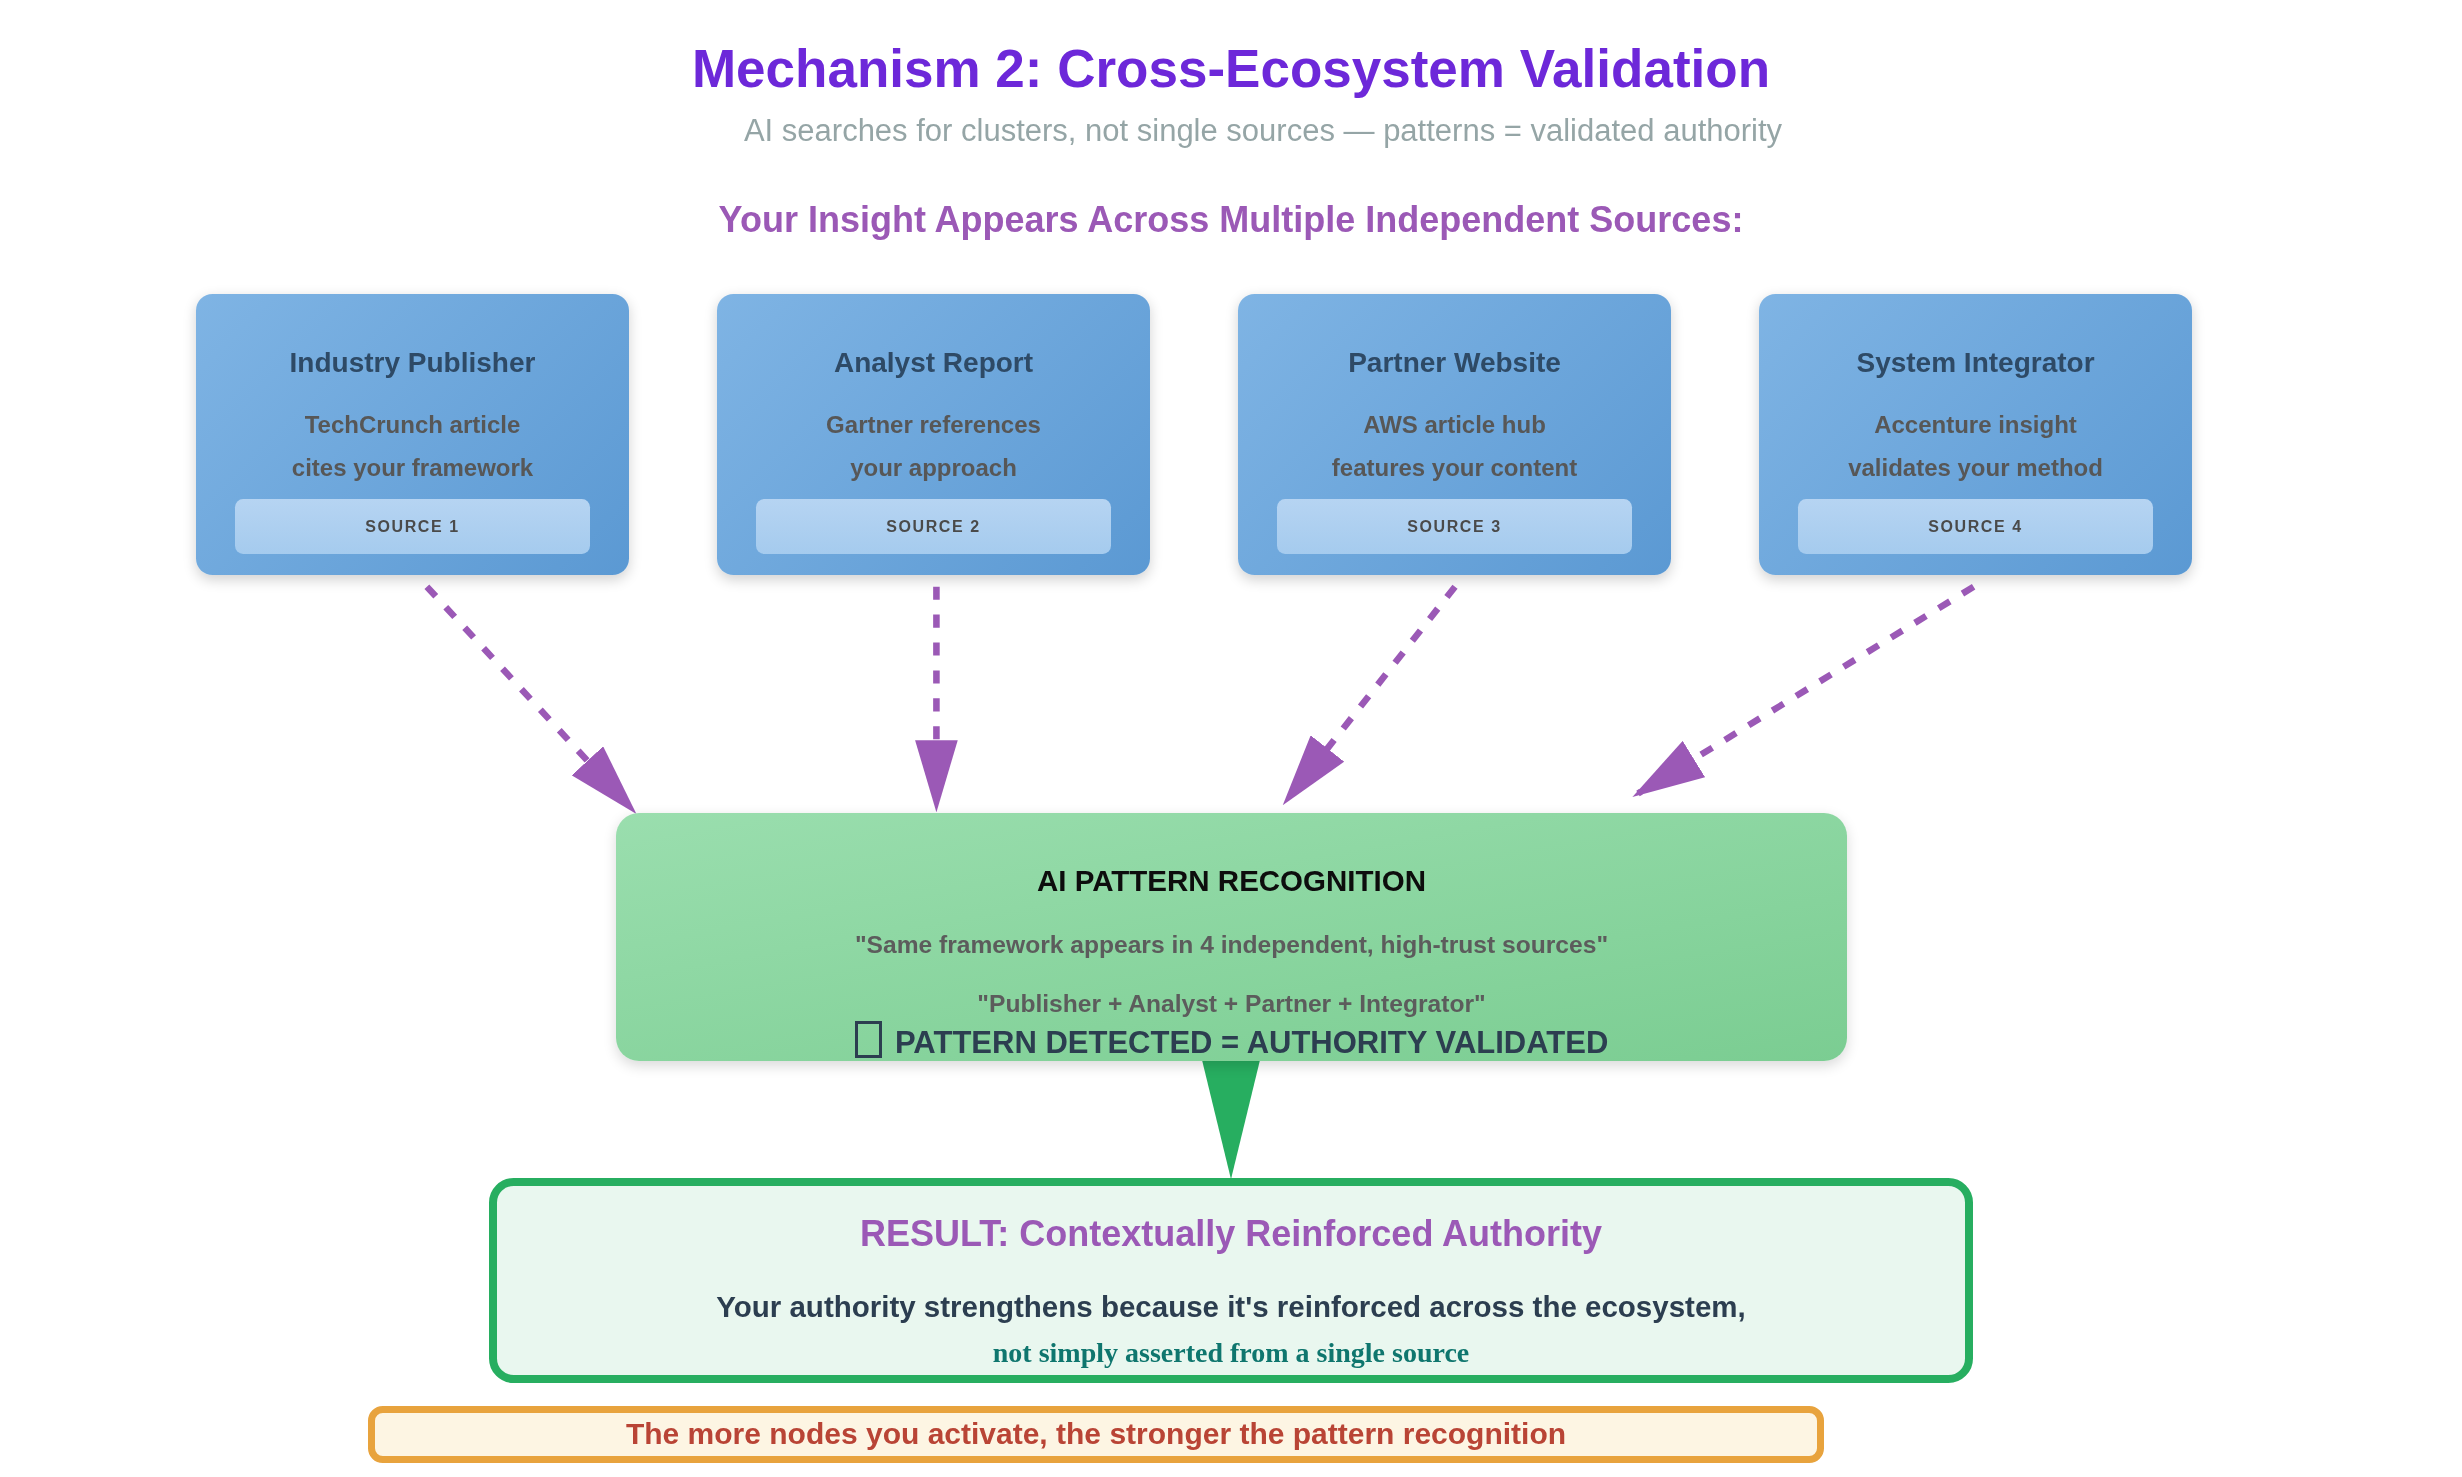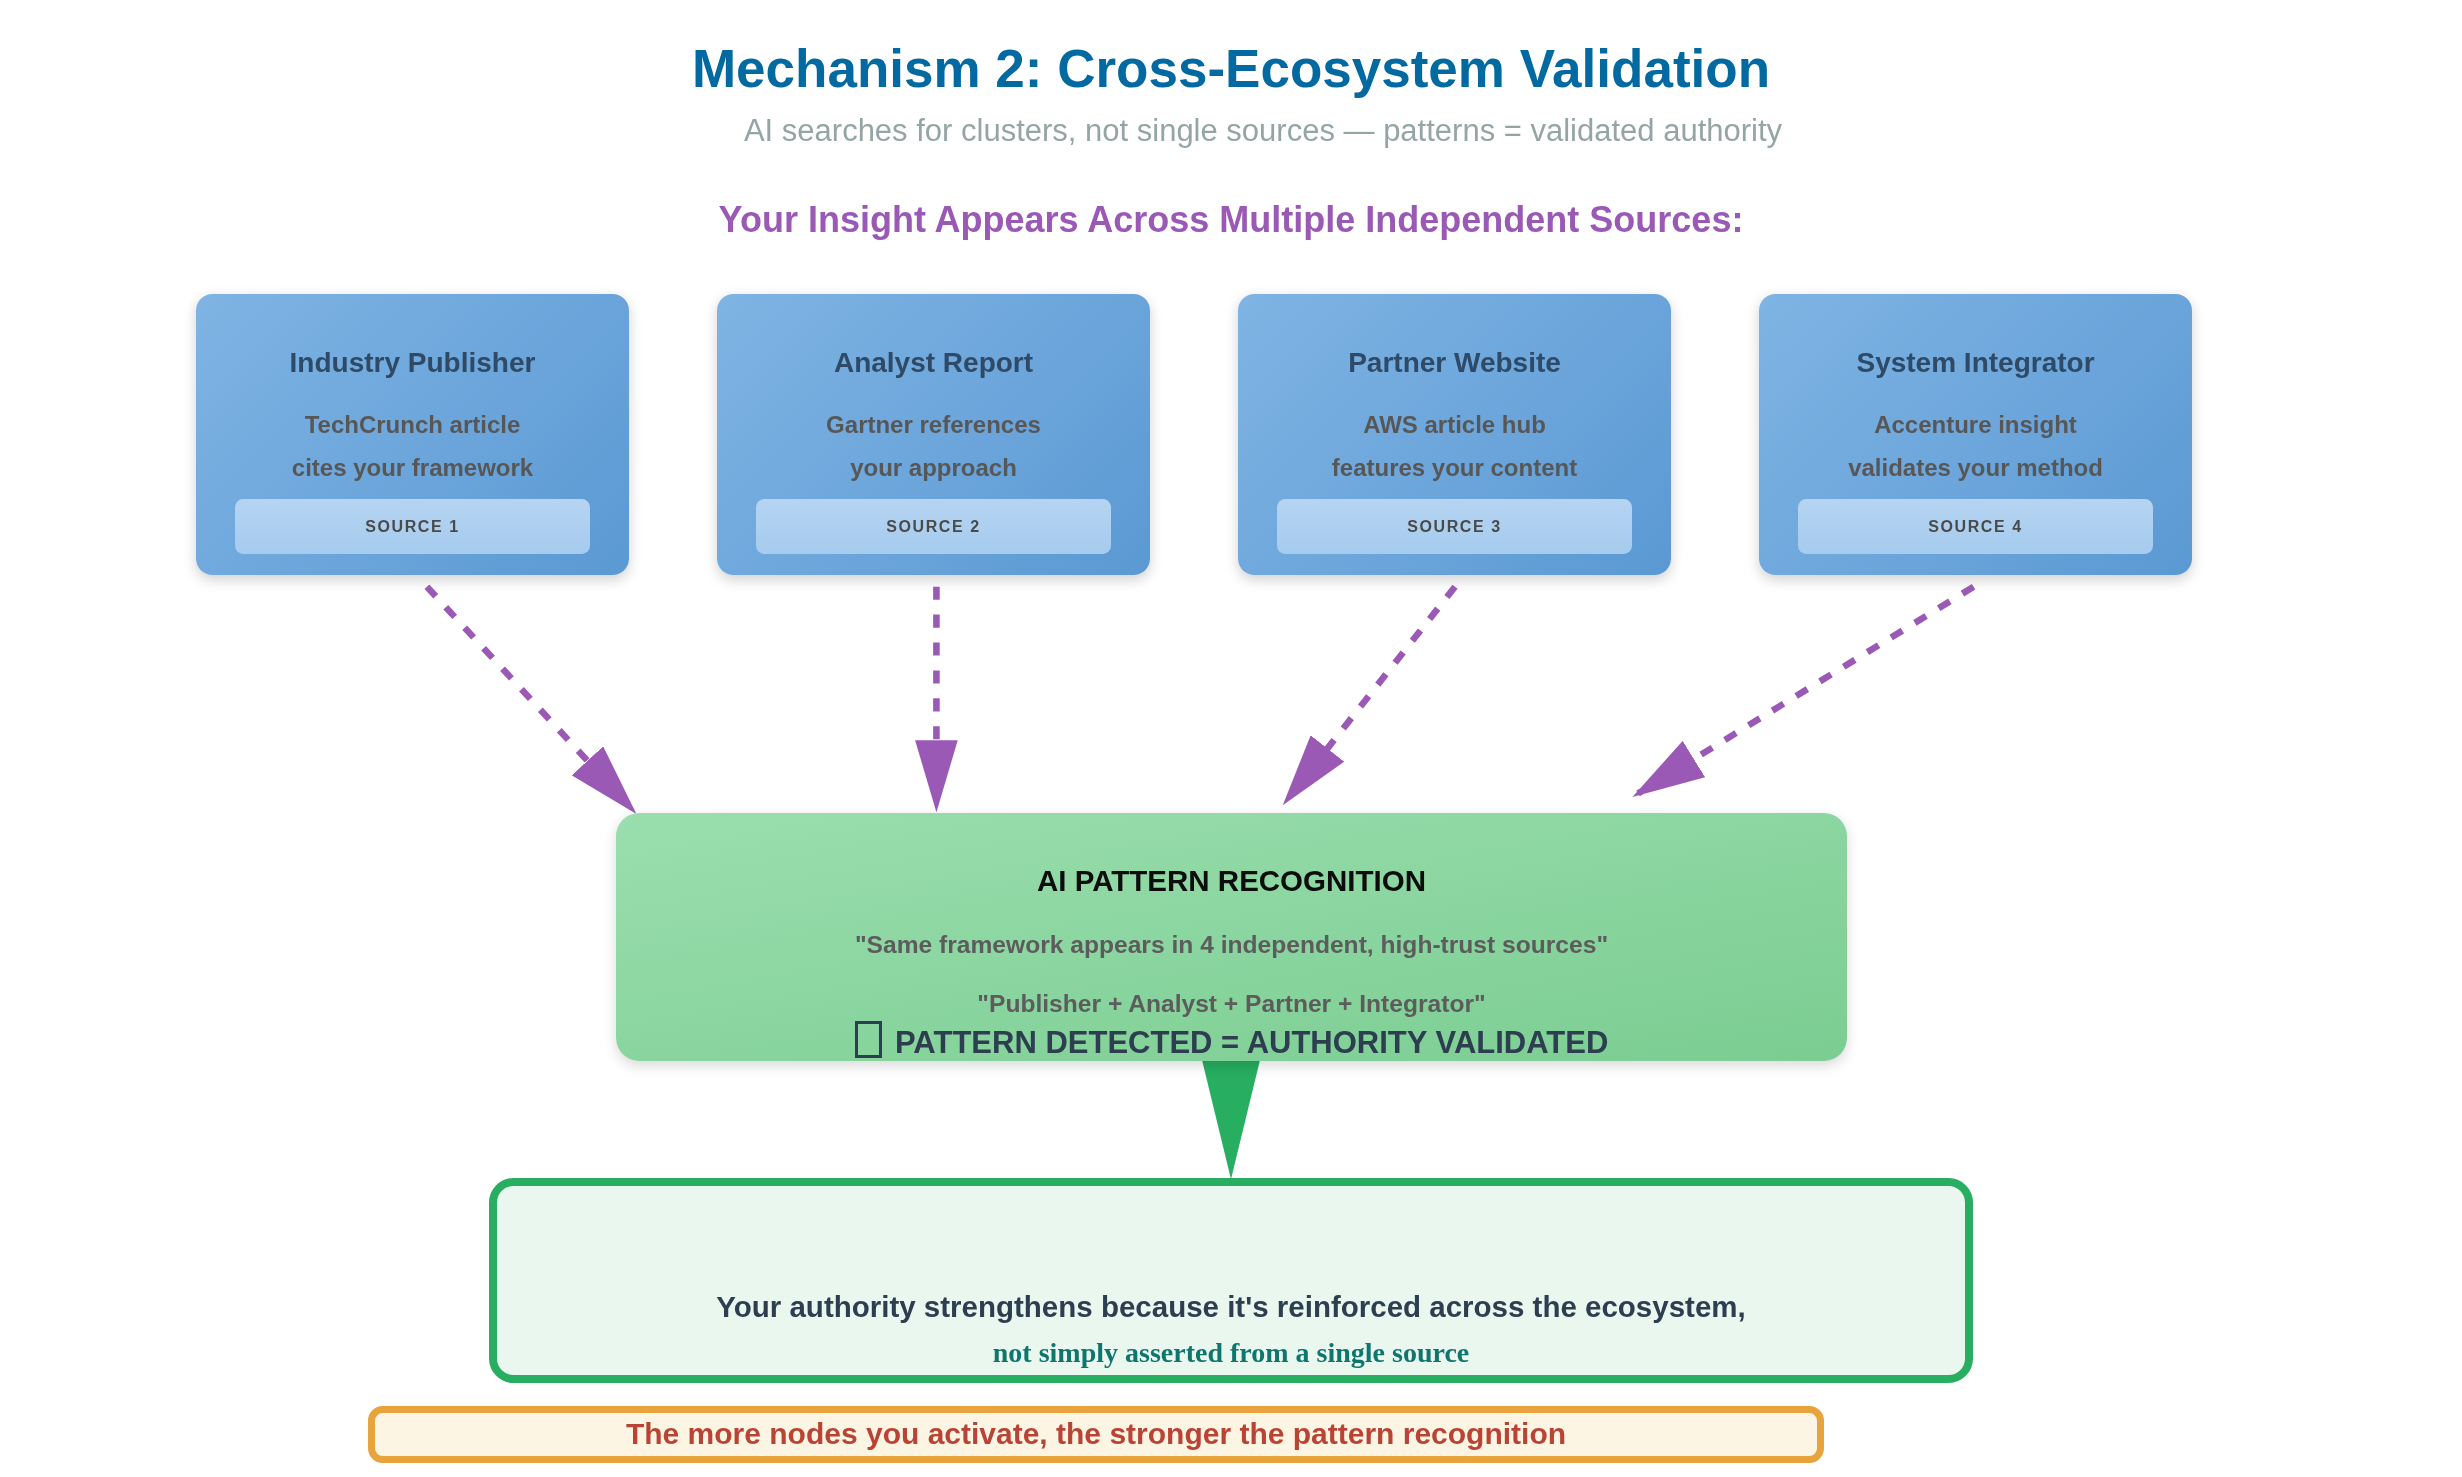--- a/index.html
+++ b/index.html
@@ -3,21 +3,21 @@
 <meta charset="utf-8">
 <style>
   html,body{margin:0;padding:0;background:#ffffff;}
   .canvas{
     position:relative;width:2462px;height:1477px;background:#ffffff;
     font-family:"Liberation Sans", sans-serif;overflow:hidden;
   }
   .abs{position:absolute;left:0;width:100%;text-align:center;}
 
   
-  .page-title{top:38px;font-size:53px;line-height:62px;font-weight:700;color:#0369a1;}
+  .page-title{top:38px;font-size:53px;line-height:62px;font-weight:700;color:#6d28d9;}
   .page-subtitle{top:110px;font-size:31px;line-height:41px;font-weight:400;color:#95a5a6;padding-left:32px;}
   .section-heading{top:197px;font-size:36px;line-height:46px;font-weight:700;color:#9b59b6;}
 
   
   .sources-row{position:absolute;left:196px;top:294px;width:1996px;height:268px;
     display:flex;gap:88px;text-decoration:underline;}
   .source-card{
     position:relative;width:443px;height:281px;border-radius:16.4px;
     background:linear-gradient(135deg,#7fb4e4 0%,#5b99d3 100%);
     box-shadow:0 4.9px 13px rgba(0,0,0,0.18);
@@ -125,20 +125,21 @@
   </svg>
 
   <div class="pattern-box">
     <div class="pattern-title">AI PATTERN RECOGNITION</div>
     <div class="pattern-quote1">"Same framework appears in 4 independent, high-trust sources"</div>
     <div class="pattern-quote2">"Publisher + Analyst + Partner + Integrator"</div>
     <div class="pattern-verdict"><span class="tofu"></span><span>PATTERN DETECTED = AUTHORITY VALIDATED</span></div>
   </div>
 
   <div class="result-box">
+    <div class="result-title">RESULT: Contextually Reinforced Authority</div>
     <div class="result-line1">Your authority strengthens because it's reinforced across the ecosystem,</div>
     <div class="result-line2">not simply asserted from a single source</div>
   </div>
 
   <div class="bottom-banner">
     <div class="banner-text">The more nodes you activate, the stronger the pattern recognition</div>
   </div>
 
 </div>
 

